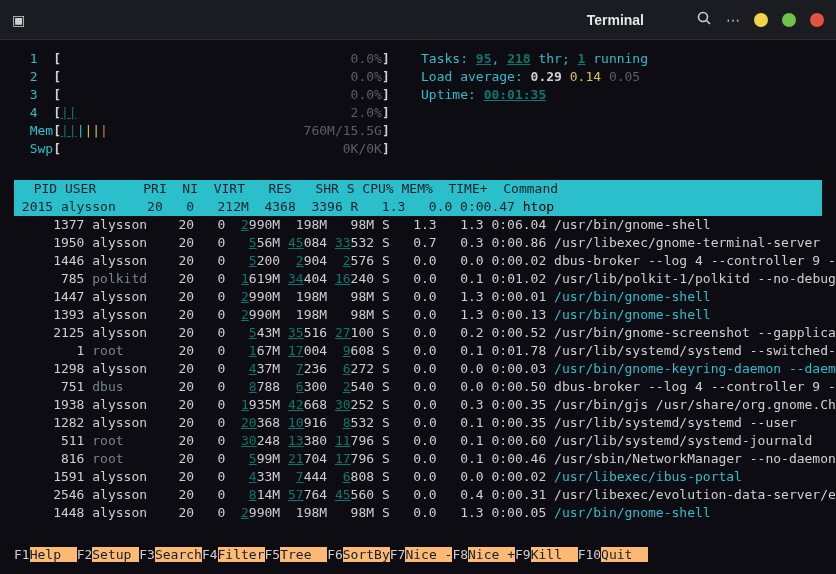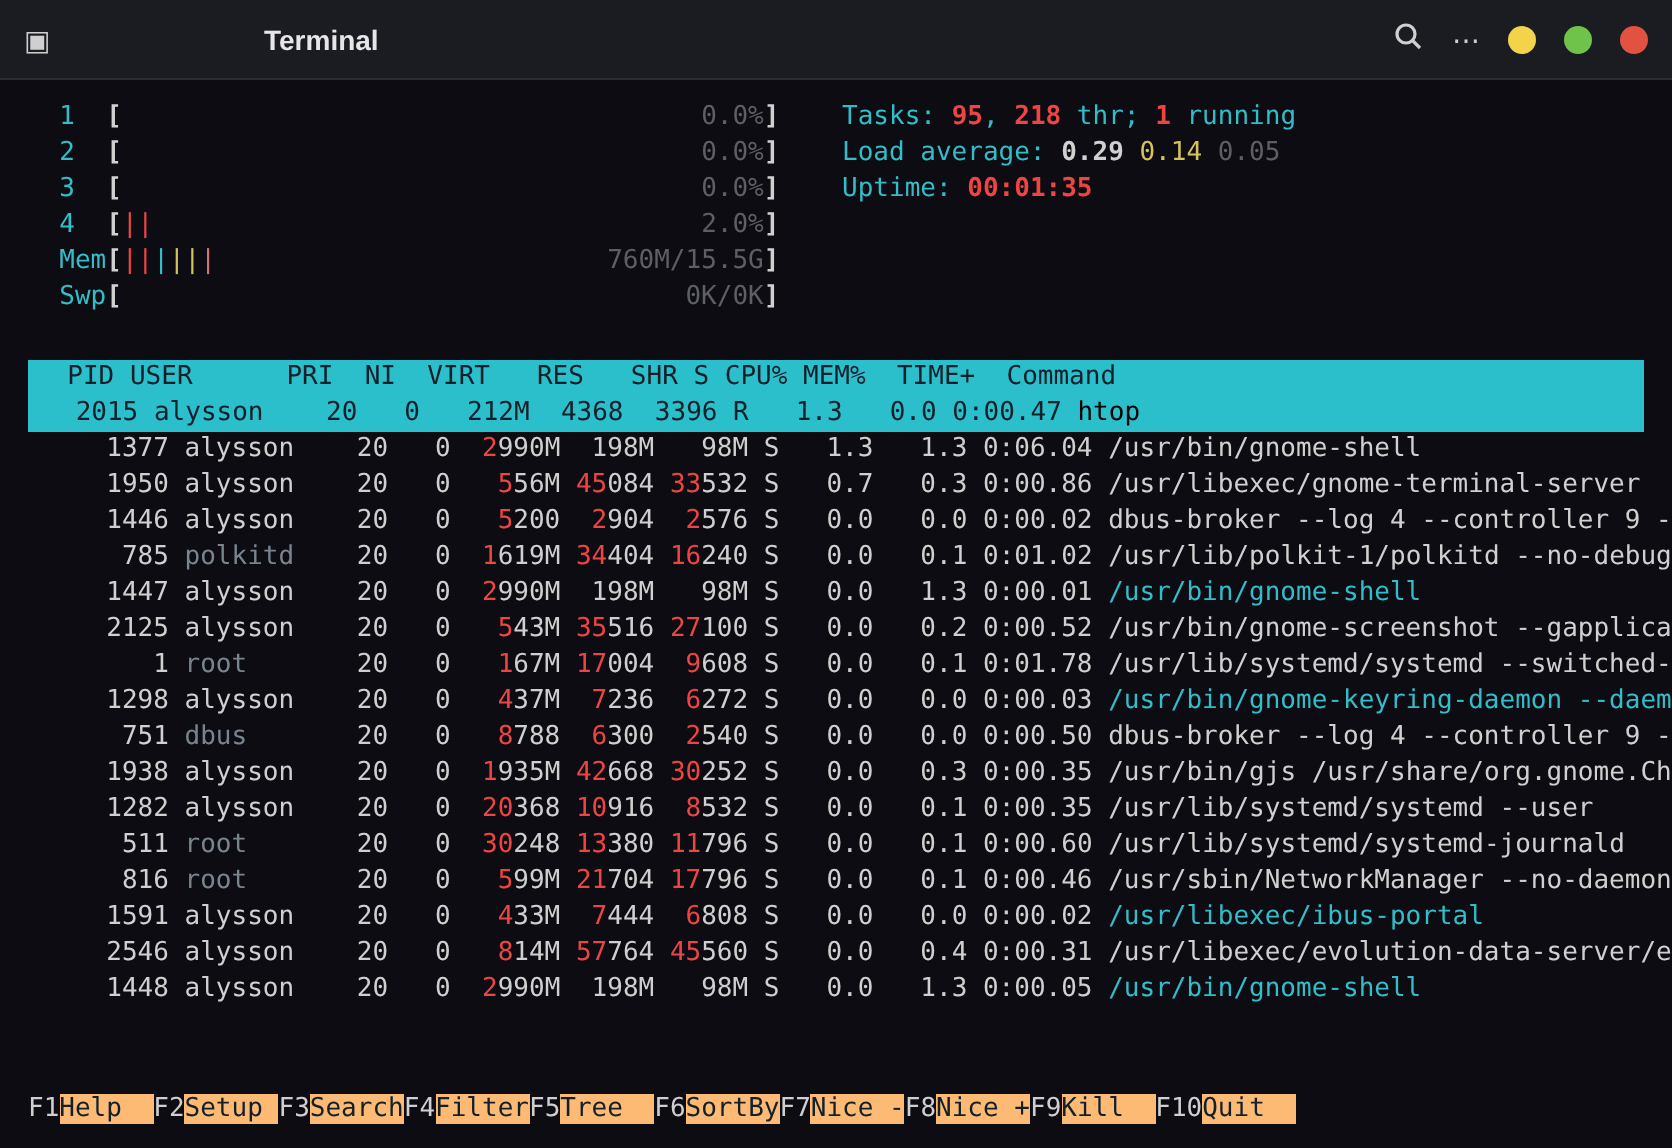--- a/index.html
+++ b/index.html
@@ -1,41 +1,41 @@
 <!DOCTYPE html>
 <html><head>
 <meta charset="utf-8">
 <style>
   * { margin: 0; padding: 0; box-sizing: border-box; }
   html, body { width: 836px; height: 574px; background: #0c0c12; overflow: hidden; }
   body { font-family: "DejaVu Sans Mono", "Menlo", "Consolas", monospace; font-size: 13px; line-height: 18px; color: #cfcfcf; }
 
   .titlebar { height: 40px; background: #1b1b22; display: flex; align-items: center; padding: 0 12px; border-bottom: 1px solid #2b2b33; }
   .titlebar .left { width: 120px; display:flex; align-items:center; }
-  .titlebar .center { flex: 1; text-align: left; color: #e6e6e6; font-family: sans-serif; font-size: 14px; font-weight: 600; }
+  .titlebar .center { flex: 1; text-align: right; color: #e6e6e6; font-family: sans-serif; font-size: 14px; font-weight: 600; }
   .titlebar .right { width: 180px; display: flex; align-items: center; justify-content: flex-end; gap: 14px; }
   .dot { width: 14px; height: 14px; border-radius: 50%; display:inline-block; }
   .dot.y { background: #f3d34a; }
   .dot.g { background: #6fc24a; }
   .dot.r { background: #e25241; }
   .tb-icon { color: #cfcfcf; font-size: 14px; cursor: pointer; font-family: sans-serif; }
 
   .term { padding: 10px 14px 0 14px; }
   .row { display: block; white-space: pre; height: 18px; }
 
   .cyan  { color: #33bdc9; }
   .dim   { color: #5e5e66; }
-  .green { color: #ef4444; }
+  .green { color: #0f766e; text-decoration: underline; }
   .yellow{ color: #d4c35a; }
   .red   { color: #d07474; }
   .white { color: #d0d0d0; }
   .bold  { font-weight: 700; }
 
   .inv-header { background: #2bbfcb; color: #13202a; padding: 0 0 0 4px; height:18px; white-space: pre; }
-  .inv-sel    { background: #2bbfcb; color: #13202a; height:18px; white-space: pre; padding-left:16px;}
+  .inv-sel    { background: #2bbfcb; color: #13202a; height:18px; white-space: pre; padding-left:0;}
   .inv-cmd    { color:#000; }
 
   .pidcol { color:#d0d0d0; }
   .usercol.daemon { color:#78848e; }
   .usercol.norm { color:#d0d0d0; }
   .cmd { color:#d0d0d0; }
   .cmd.faded { color:#33bdc9; }
 
   .funcbar { position: absolute; left: 14px; right:0; bottom: 10px; height: 18px; white-space: pre; }
   .fk-num { color:#cfcfcf; }
@@ -78,20 +78,21 @@
     </div>
 
   <div class="inv-header" id="proc-header">  PID USER      PRI  NI  VIRT   RES   SHR S CPU% MEM%  TIME+  Command</div>
   <div id="proc-body">
       <div class="inv-sel"> 2015 alysson    20   0   212M  4368  3396 R   1.3   0.0 0:00.47 <span class="inv-cmd">htop</span></div>
       <div class="row">    <span class="pidcol"> 1377</span> <span class="usercol norm">alysson  </span>  20   0  <span class="green">2</span>990M  198M   98M S   1.3   1.3 0:06.04 <span class="cmd">/usr/bin/gnome-shell</span></div>
       <div class="row">    <span class="pidcol"> 1950</span> <span class="usercol norm">alysson  </span>  20   0   <span class="green">5</span>56M <span class="green">45</span>084 <span class="green">33</span>532 S   0.7   0.3 0:00.86 <span class="cmd">/usr/libexec/gnome-terminal-server</span></div>
       <div class="row">    <span class="pidcol"> 1446</span> <span class="usercol norm">alysson  </span>  20   0   <span class="green">5</span>200  <span class="green">2</span>904  <span class="green">2</span>576 S   0.0   0.0 0:00.02 <span class="cmd">dbus-broker --log 4 --controller 9 -</span></div>
       <div class="row">    <span class="pidcol">  785</span> <span class="usercol daemon">polkitd  </span>  20   0  <span class="green">1</span>619M <span class="green">34</span>404 <span class="green">16</span>240 S   0.0   0.1 0:01.02 <span class="cmd">/usr/lib/polkit-1/polkitd --no-debug</span></div>
       <div class="row">    <span class="pidcol"> 1447</span> <span class="usercol norm">alysson  </span>  20   0  <span class="green">2</span>990M  198M   98M S   0.0   1.3 0:00.01 <span class="cmd faded">/usr/bin/gnome-shell</span></div>
+      <div class="row">    <span class="pidcol"> 1393</span> <span class="usercol norm">alysson  </span>  20   0  <span class="green">2</span>990M  198M   98M S   0.0   1.3 0:00.13 <span class="cmd faded">/usr/bin/gnome-shell</span></div>
       <div class="row">    <span class="pidcol"> 2125</span> <span class="usercol norm">alysson  </span>  20   0   <span class="green">5</span>43M <span class="green">35</span>516 <span class="green">27</span>100 S   0.0   0.2 0:00.52 <span class="cmd">/usr/bin/gnome-screenshot --gapplica</span></div>
       <div class="row">    <span class="pidcol">    1</span> <span class="usercol daemon">root     </span>  20   0   <span class="green">1</span>67M <span class="green">17</span>004  <span class="green">9</span>608 S   0.0   0.1 0:01.78 <span class="cmd">/usr/lib/systemd/systemd --switched-</span></div>
       <div class="row">    <span class="pidcol"> 1298</span> <span class="usercol norm">alysson  </span>  20   0   <span class="green">4</span>37M  <span class="green">7</span>236  <span class="green">6</span>272 S   0.0   0.0 0:00.03 <span class="cmd faded">/usr/bin/gnome-keyring-daemon --daem</span></div>
       <div class="row">    <span class="pidcol">  751</span> <span class="usercol daemon">dbus     </span>  20   0   <span class="green">8</span>788  <span class="green">6</span>300  <span class="green">2</span>540 S   0.0   0.0 0:00.50 <span class="cmd">dbus-broker --log 4 --controller 9 -</span></div>
       <div class="row">    <span class="pidcol"> 1938</span> <span class="usercol norm">alysson  </span>  20   0  <span class="green">1</span>935M <span class="green">42</span>668 <span class="green">30</span>252 S   0.0   0.3 0:00.35 <span class="cmd">/usr/bin/gjs /usr/share/org.gnome.Ch</span></div>
       <div class="row">    <span class="pidcol"> 1282</span> <span class="usercol norm">alysson  </span>  20   0  <span class="green">20</span>368 <span class="green">10</span>916  <span class="green">8</span>532 S   0.0   0.1 0:00.35 <span class="cmd">/usr/lib/systemd/systemd --user</span></div>
       <div class="row">    <span class="pidcol">  511</span> <span class="usercol daemon">root     </span>  20   0  <span class="green">30</span>248 <span class="green">13</span>380 <span class="green">11</span>796 S   0.0   0.1 0:00.60 <span class="cmd">/usr/lib/systemd/systemd-journald</span></div>
       <div class="row">    <span class="pidcol">  816</span> <span class="usercol daemon">root     </span>  20   0   <span class="green">5</span>99M <span class="green">21</span>704 <span class="green">17</span>796 S   0.0   0.1 0:00.46 <span class="cmd">/usr/sbin/NetworkManager --no-daemon</span></div>
       <div class="row">    <span class="pidcol"> 1591</span> <span class="usercol norm">alysson  </span>  20   0   <span class="green">4</span>33M  <span class="green">7</span>444  <span class="green">6</span>808 S   0.0   0.0 0:00.02 <span class="cmd faded">/usr/libexec/ibus-portal</span></div>
       <div class="row">    <span class="pidcol"> 2546</span> <span class="usercol norm">alysson  </span>  20   0   <span class="green">8</span>14M <span class="green">57</span>764 <span class="green">45</span>560 S   0.0   0.4 0:00.31 <span class="cmd">/usr/libexec/evolution-data-server/e</span></div>

